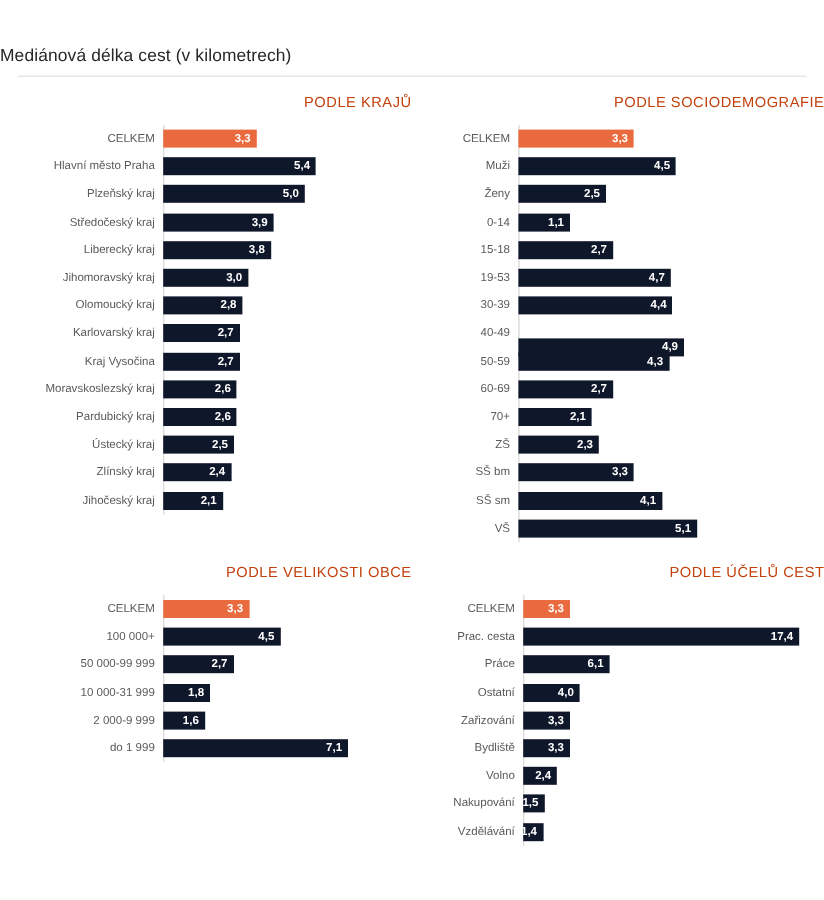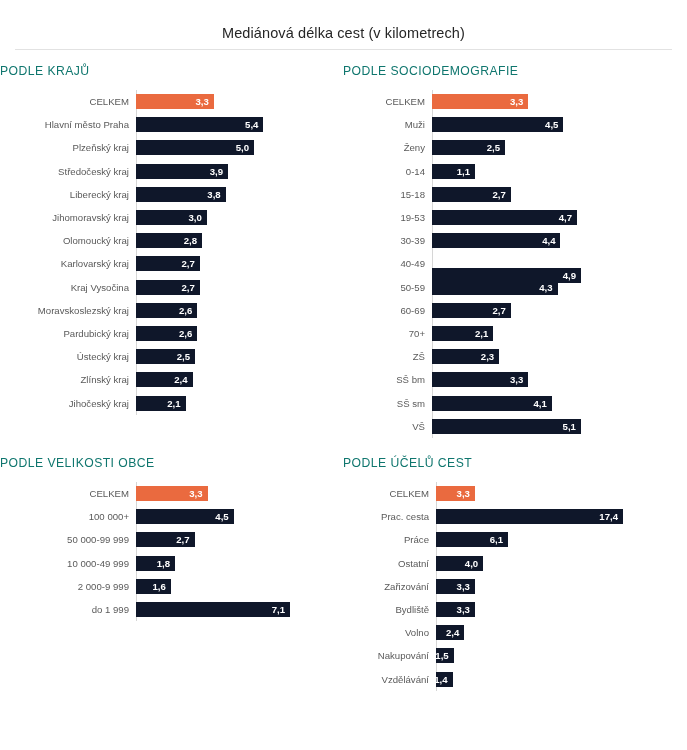--- a/index.html
+++ b/index.html
@@ -10,47 +10,48 @@
   body {
     width: 687px;
     height: 750px;
     font-family: "Liberation Sans", sans-serif;
     color: #404040;
     overflow: hidden;
     position: relative;
   }
 
   .page-title {
-    text-align: center;
+    text-align: left;
     font-size: 14.5px;
     color: #262626;
     padding-top: 25px;
     letter-spacing: 0.1px;
+    margin-top: 14px;
   }
   .title-rule {
     margin: 8px 15px 0 15px;
     height: 1px;
     background: #e2e2e2;
   }
 
   .grid {
     display: grid;
     grid-template-columns: 343px 344px;
     grid-template-rows: 386px auto;
   }
 
   .panel {
     position: relative;
     box-sizing: border-box;
   }
 
   .panel-title {
-    text-align: left;
+    text-align: right;
     font-size: 12.2px;
-    color: #0f766e;
+    color: #c2410c;
     letter-spacing: 0.45px;
     padding-top: 14px;
     padding-bottom: 12px;
   }
 
   .chart {
     position: relative;
   }
   .axis {
     position: absolute;
@@ -283,37 +284,37 @@
               <div class="row-label">15-18</div>
               <div class="bar-wrap">
                 <div class="bar" style="width: 78.84px;">
                   <span class="bar-value">2,7</span>
                 </div>
               </div>
             </div>
             <div class="row">
               <div class="row-label">19-53</div>
               <div class="bar-wrap">
-                <div class="bar" style="width: 145px;">
+                <div class="bar" style="width: 127px;">
                   <span class="bar-value">4,7</span>
                 </div>
               </div>
             </div>
             <div class="row">
               <div class="row-label">30-39</div>
               <div class="bar-wrap">
                 <div class="bar" style="width: 128.48px;">
                   <span class="bar-value">4,4</span>
                 </div>
               </div>
             </div>
             <div class="row">
               <div class="row-label">40-49</div>
               <div class="bar-wrap">
-                <div class="bar" style="width: 149px; margin-top: 24px;">
+                <div class="bar" style="width: 138px; margin-top: 24px;">
                   <span class="bar-value">4,9</span>
                 </div>
               </div>
             </div>
             <div class="row">
               <div class="row-label">50-59</div>
               <div class="bar-wrap">
                 <div class="bar" style="width: 125.56px;">
                   <span class="bar-value">4,3</span>
                 </div>
@@ -394,21 +395,21 @@
             </div>
             <div class="row">
               <div class="row-label">50 000-99 999</div>
               <div class="bar-wrap">
                 <div class="bar" style="width: 58.59px;">
                   <span class="bar-value">2,7</span>
                 </div>
               </div>
             </div>
             <div class="row">
-              <div class="row-label">10 000-49 999</div>
+              <div class="row-label">10 000-31 999</div>
               <div class="bar-wrap">
                 <div class="bar" style="width: 39.06px;">
                   <span class="bar-value">1,8</span>
                 </div>
               </div>
             </div>
             <div class="row">
               <div class="row-label">2 000-9 999</div>
               <div class="bar-wrap">
                 <div class="bar" style="width: 34.72px;">
@@ -437,21 +438,21 @@
               <div class="row-label">CELKEM</div>
               <div class="bar-wrap">
                 <div class="bar highlight" style="width: 38.94px;">
                   <span class="bar-value">3,3</span>
                 </div>
               </div>
             </div>
             <div class="row">
               <div class="row-label">Prac. cesta</div>
               <div class="bar-wrap">
-                <div class="bar" style="width: 187px;">
+                <div class="bar" style="width: 230px;">
                   <span class="bar-value">17,4</span>
                 </div>
               </div>
             </div>
             <div class="row">
               <div class="row-label">Práce</div>
               <div class="bar-wrap">
                 <div class="bar" style="width: 71.98px;">
                   <span class="bar-value">6,1</span>
                 </div>

